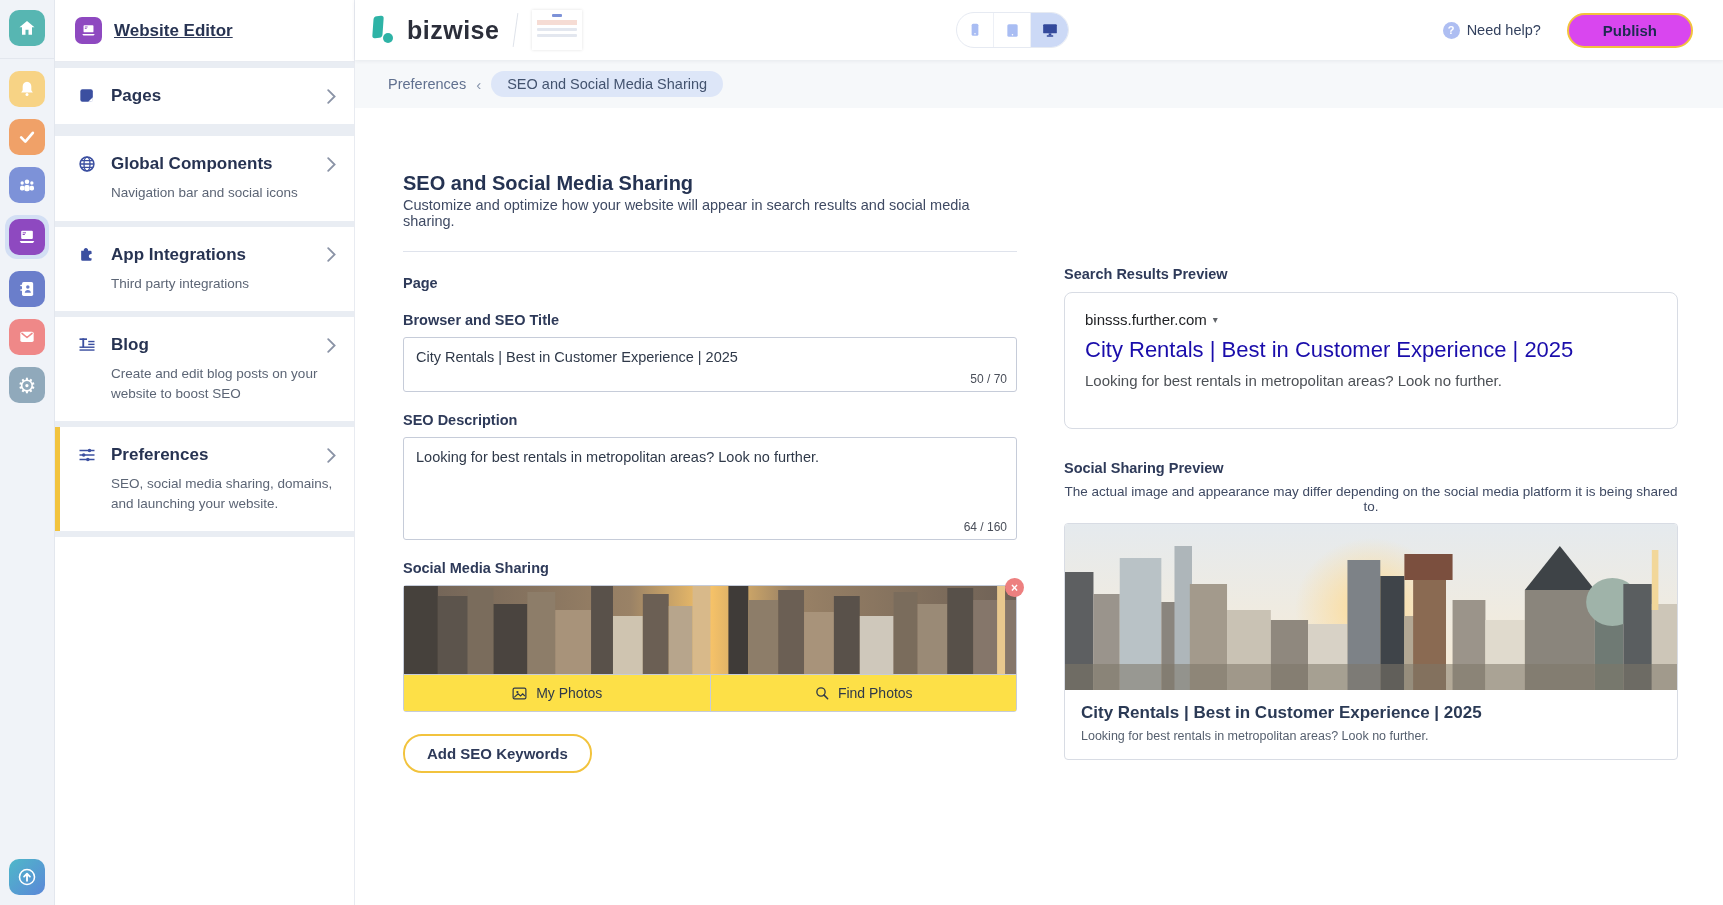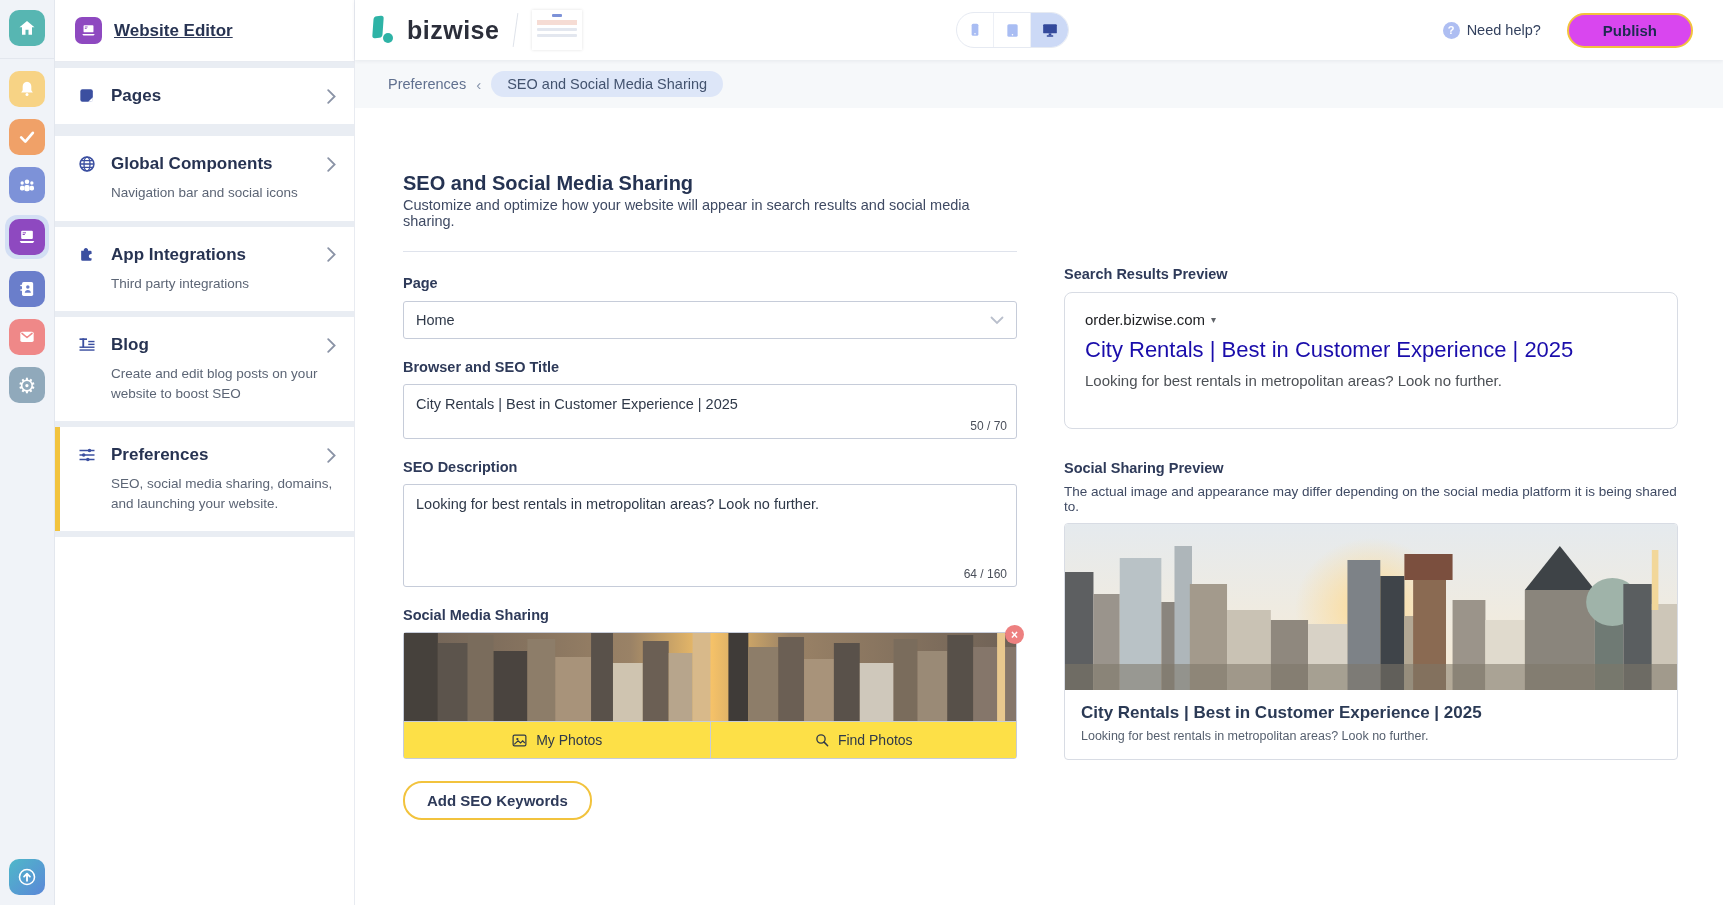--- a/index.html
+++ b/index.html
@@ -109,21 +109,21 @@
     padding:9px 22px; font-size:15px; font-weight:bold; color:#2e3a59; cursor:pointer; font-family:inherit; }
 
   
   .search-card { margin-top:9px; border:1px solid #d8dce4; border-radius:8px; padding:18px 20px;
     height:137px; background:#fff; }
   .sp-domain { font-size:15px; color:#202124; display:flex; align-items:center; gap:6px; }
   .sp-caret { font-size:10px; color:#5f6368; }
   .sp-title { margin-top:9px; font-size:22px; color:#1a0dab; cursor:pointer; }
   .sp-desc { margin-top:9px; font-size:15px; color:#4d5156; }
   .ssp-label { margin-top:31px; display:block; }
-  .ssp-helper { margin-top:8px; font-size:13.5px; color:#3f4a63; }
+  .ssp-helper { margin-top:8px; font-size:13.5px; color:#3f4a63;text-align:center; }
   .ssp-card { margin-top:9px; border:1px solid #d8dce4; border-radius:4px; overflow:hidden; background:#fff; }
   .ssp-img { display:block; width:100%; height:166px; }
   .ssp-body { padding:13px 16px 16px; }
   .ssp-title { font-size:17px; font-weight:bold; color:#2b3a55; }
   .ssp-desc { margin-top:6px; font-size:12.5px; color:#555f6e; }
 </style>
 </head>
 <body>
 
 <div class="app">
@@ -346,26 +346,20 @@
     </div>
 
     <div class="content">
 
       <section class="form-col">
         <h1 class="h1">SEO and Social Media Sharing</h1>
         <p class="sub">Customize and optimize how your website will appear in search results and social media sharing.</p>
         <hr class="rule">
 
         <label class="fld-label">Page</label>
-        <div class="select">
-          <span>Home</span>
-          <svg width="14" height="9" viewBox="0 0 14 9">
-              <path d="M1.5 1.5 L7 7 L12.5 1.5" stroke="#b9bfcc" stroke-width="1.8" fill="none" stroke-linecap="round"></path>
-            </svg>
-        </div>
 
         <label class="fld-label mt">Browser and SEO Title</label>
         <div class="input-box box-title">
           <input type="text" value="City Rentals | Best in Customer Experience | 2025" style="">
           <span class="counter">50 / 70</span>
         </div>
 
         <label class="fld-label mt">SEO Description</label>
         <div class="input-box box-desc">
           <textarea style="">Looking for best rentals in metropolitan areas? Look no further.</textarea>
@@ -428,21 +422,21 @@
           </div>
         </div>
 
         <button class="btn-keywords">Add SEO Keywords</button>
       </section>
 
       <section class="preview-col">
         <label class="fld-label">Search Results Preview</label>
         <div class="search-card">
           <div class="sp-domain">
-            <span>order.bizwise.com</span>
+            <span>binsss.further.com</span>
             <span class="sp-caret">▾</span>
           </div>
           <div class="sp-title">City Rentals | Best in Customer Experience | 2025</div>
           <div class="sp-desc">Looking for best rentals in metropolitan areas? Look no further.</div>
         </div>
 
         <label class="fld-label ssp-label">Social Sharing Preview</label>
         <p class="ssp-helper">The actual image and appearance may differ depending on the social media platform it is being shared to.</p>
         <div class="ssp-card">
           <svg class="ssp-img" viewBox="0 0 559 166" preserveAspectRatio="none">

